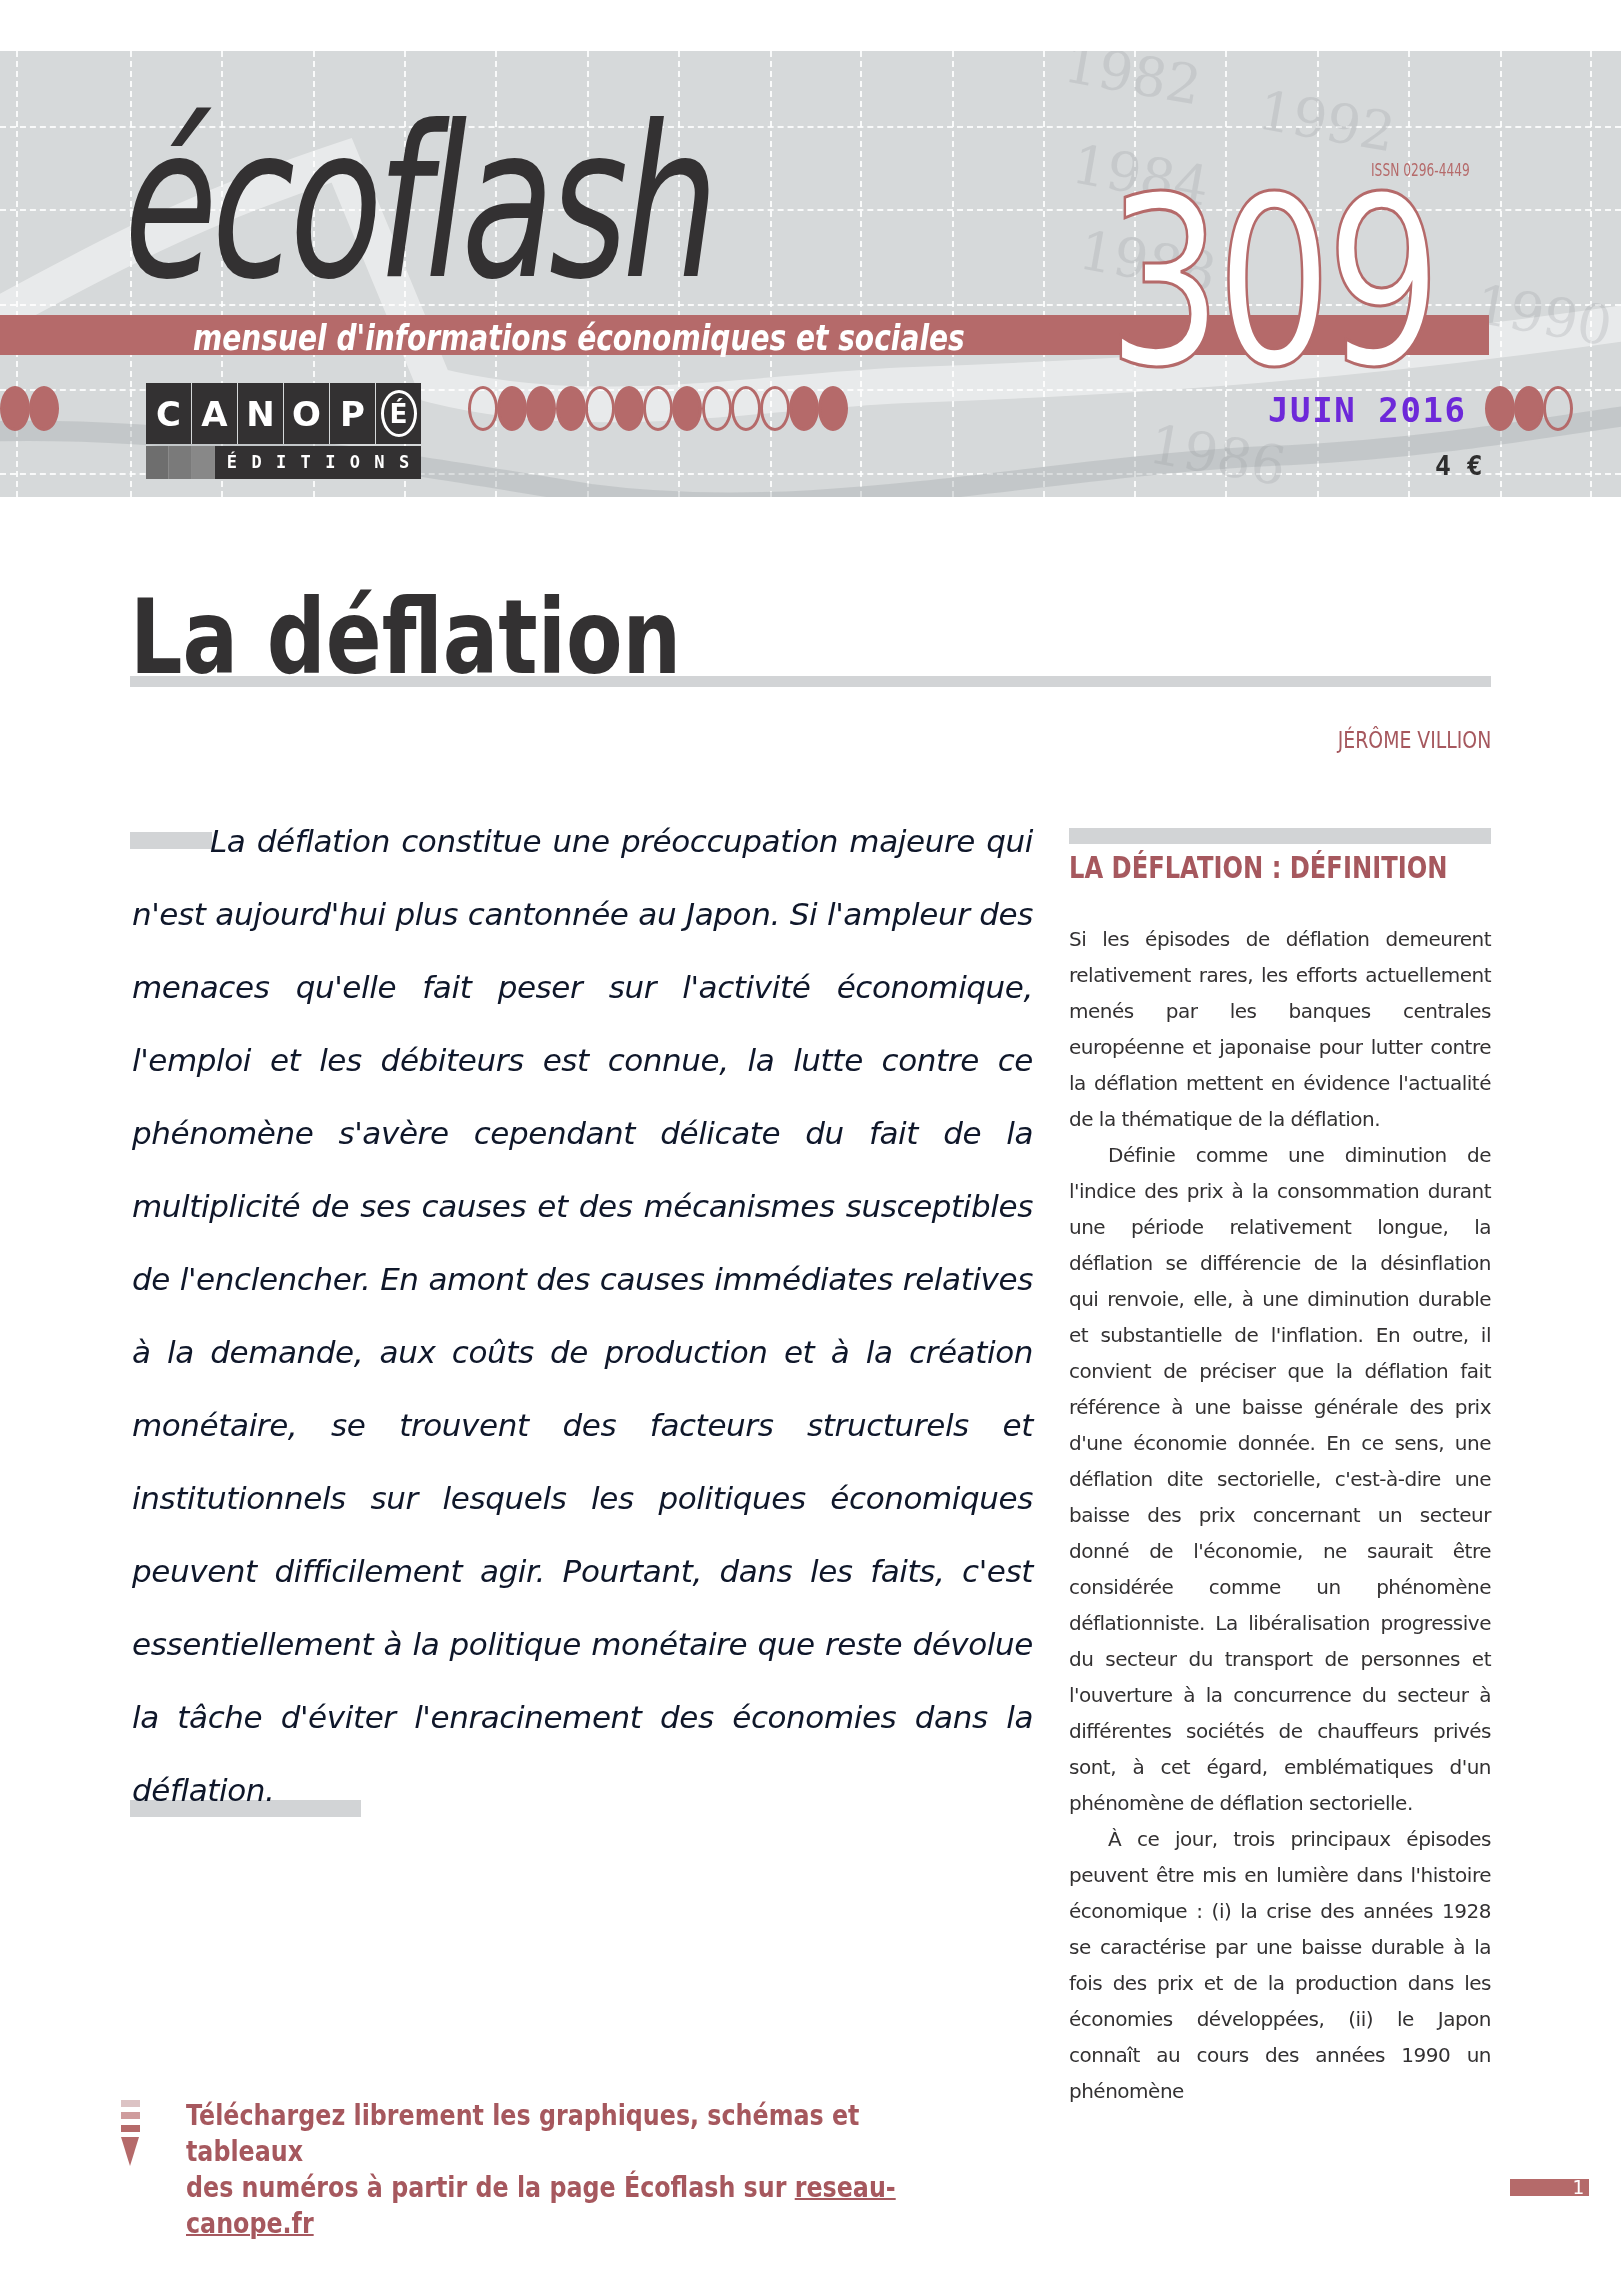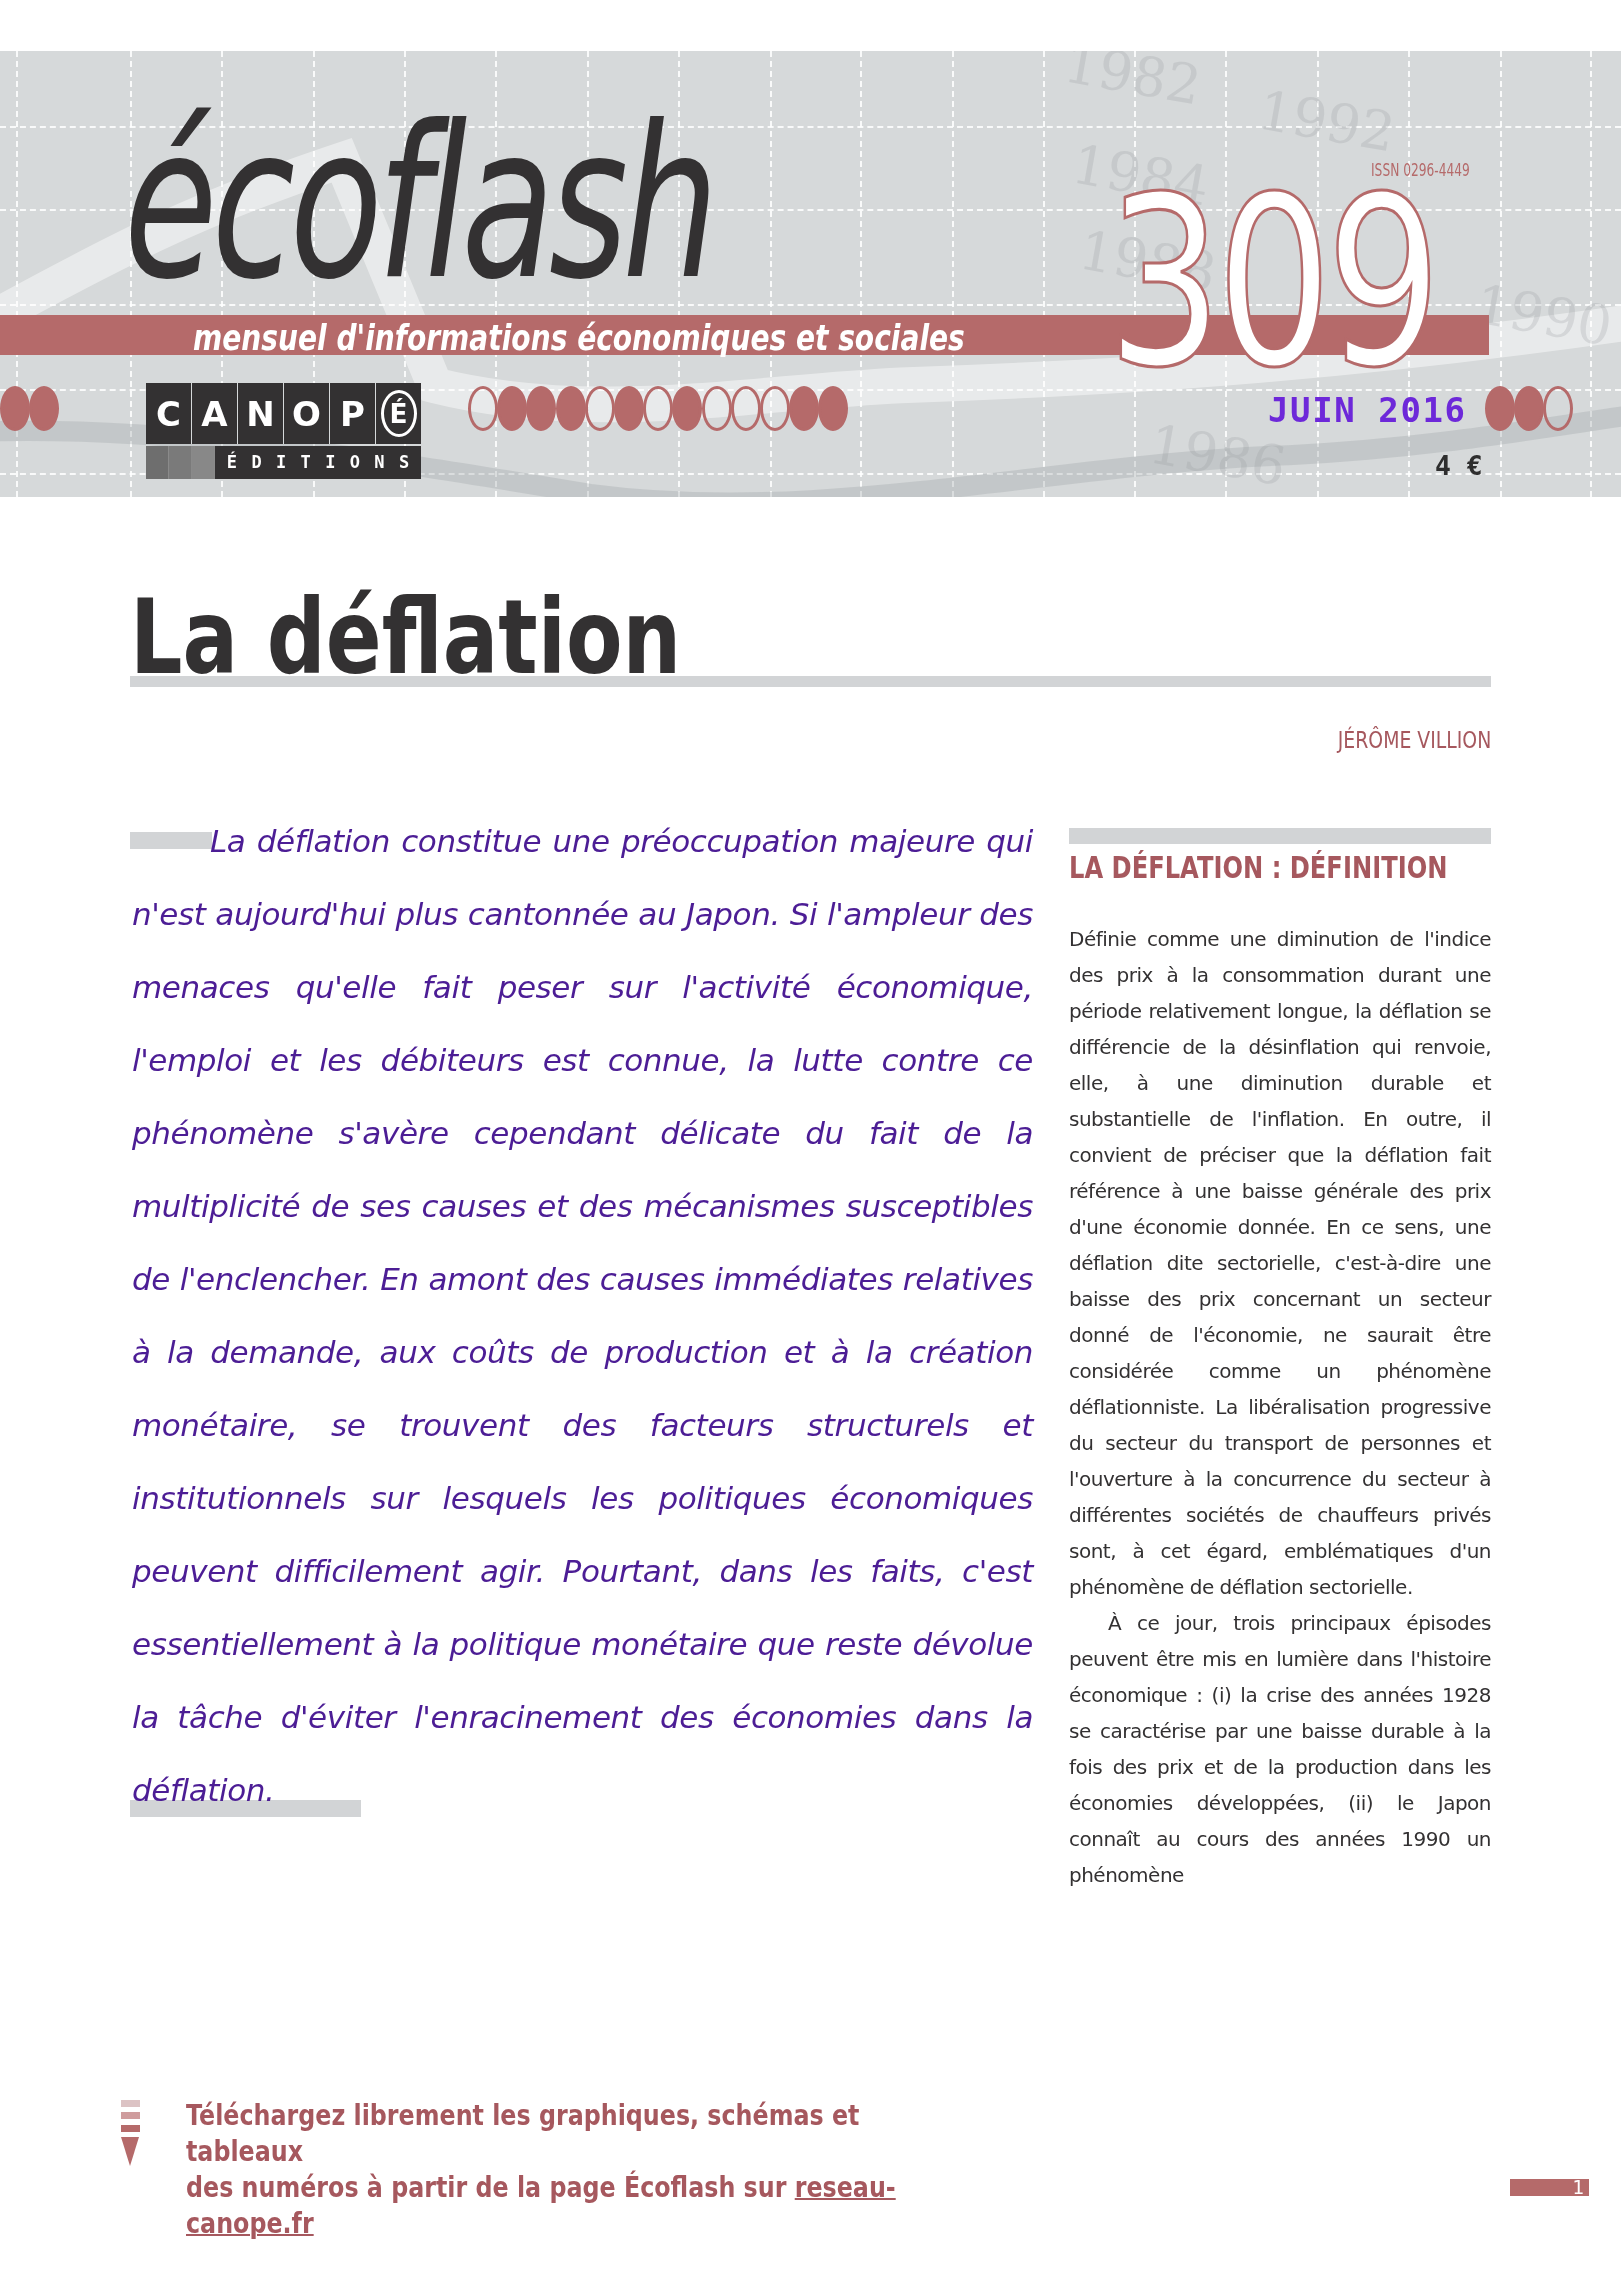--- a/index.html
+++ b/index.html
@@ -114,21 +114,21 @@
   
   .chapeau-bar-top {
     position: absolute; left: 130px; top: 832px; width: 82px; height: 17px; background: #d2d4d6;
   }
   .chapeau-bar-bottom {
     position: absolute; left: 130px; top: 1800px; width: 231px; height: 17px; background: #d2d4d6;
   }
   .chapeau {
     position: absolute; left: 132px; top: 805px; width: 901px;
     font-family: "DejaVu Sans", sans-serif; font-style: italic; font-size: 31px;
-    line-height: 73px; color: #4c1d95; text-align: justify; text-indent: 78px;
+    line-height: 73px; color: #0f172a; text-align: justify; text-indent: 78px;
     letter-spacing: -0.4px;
   }
 
   
   .side-rule {
     position: absolute; left: 1069px; top: 828px; width: 422px; height: 15.5px; background: #d2d4d6;
   }
   .side-title {
     position: absolute; left: 1069px; top: 851px;
     font-family: "DejaVu Sans", sans-serif; font-size: 29.5px; color: #a6585e;
@@ -273,20 +273,21 @@
 <h1 class="title">La déflation</h1>
 <div class="author">JÉRÔME VILLION</div>
 
 <div class="chapeau-bar-top"></div>
 <div class="chapeau-bar-bottom"></div>
 <p class="chapeau">La déflation constitue une préoccupation majeure qui n'est aujourd'hui plus cantonnée au Japon. Si l'ampleur des menaces qu'elle fait peser sur l'activité économique, l'emploi et les débiteurs est connue, la lutte contre ce phénomène s'avère cependant délicate du fait de la multiplicité de ses causes et des mécanismes susceptibles de l'enclencher. En amont des causes immédiates relatives à la demande, aux coûts de production et à la création monétaire, se trouvent des facteurs structurels et institutionnels sur lesquels les politiques économiques peuvent difficilement agir. Pourtant, dans les faits, c'est essentiellement à la politique monétaire que reste dévolue la tâche d'éviter l'enracinement des économies dans la déflation.</p>
 
 <div class="side-rule"></div>
 <h2 class="side-title">LA DÉFLATION : DÉFINITION</h2>
 <div class="side-body">
+  <p>Si les épisodes de déflation demeurent relativement rares, les efforts actuellement menés par les banques centrales européenne et japonaise pour lutter contre la déflation mettent en évidence l'actualité de la thématique de la déflation.</p>
   <p>Définie comme une diminution de l'indice des prix à la consommation durant une période relativement longue, la déflation se différencie de la désinflation qui renvoie, elle, à une diminution durable et substantielle de l'inflation. En outre, il convient de préciser que la déflation fait référence à une baisse générale des prix d'une économie donnée. En ce sens, une déflation dite sectorielle, c'est-à-dire une baisse des prix concernant un secteur donné de l'économie, ne saurait être considérée comme un phénomène déflationniste. La libéralisation progressive du secteur du transport de personnes et l'ouverture à la concurrence du secteur à différentes sociétés de chauffeurs privés sont, à cet égard, emblématiques d'un phénomène de déflation sectorielle.</p>
   <p>À ce jour, trois principaux épisodes peuvent être mis en lumière dans l'histoire économique : (i) la crise des années 1928 se caractérise par une baisse durable à la fois des prix et de la production dans les économies développées, (ii) le Japon connaît au cours des années 1990 un phénomène</p>
 </div>
 
 <div class="dl-icon">
   <div class="b1"></div>
     <div class="b2"></div>
     <div class="b3"></div>
     <div class="arrow"></div>
 </div>

